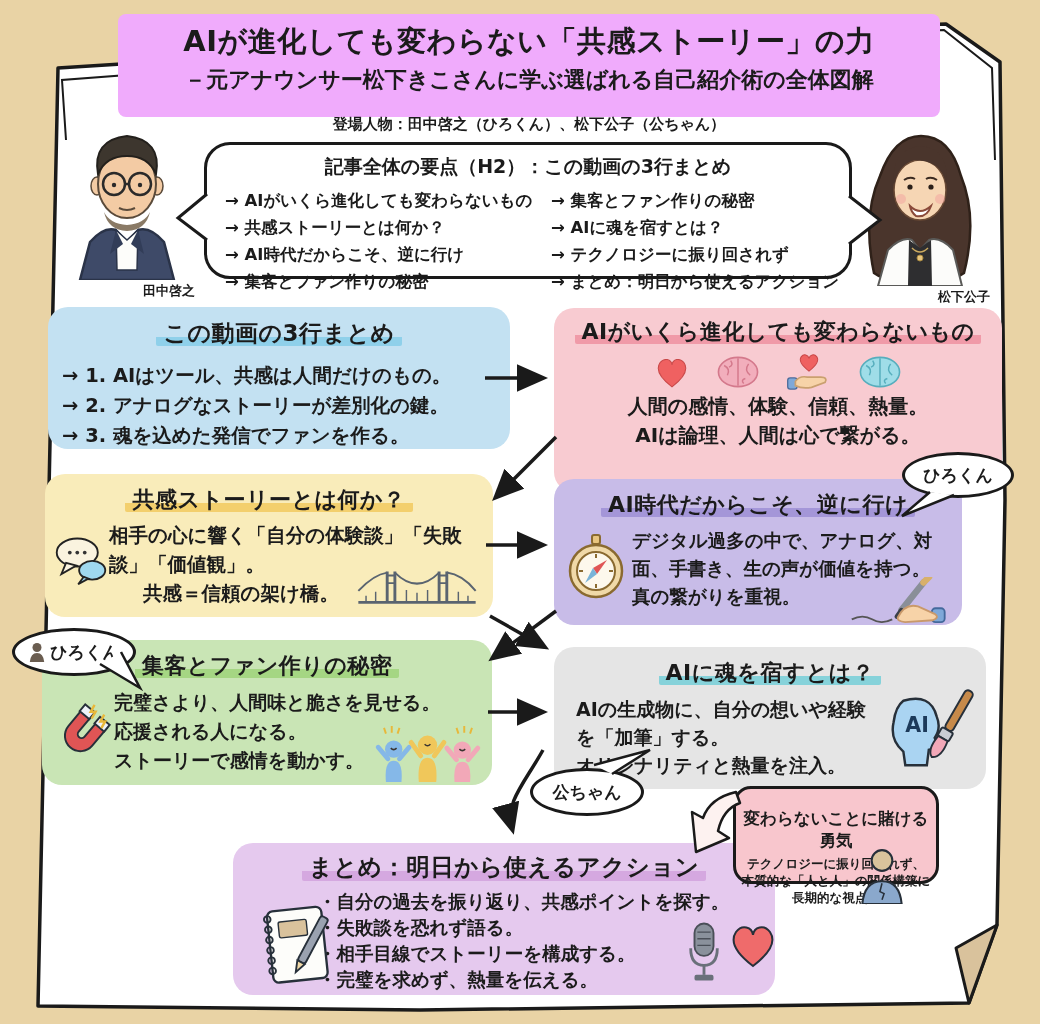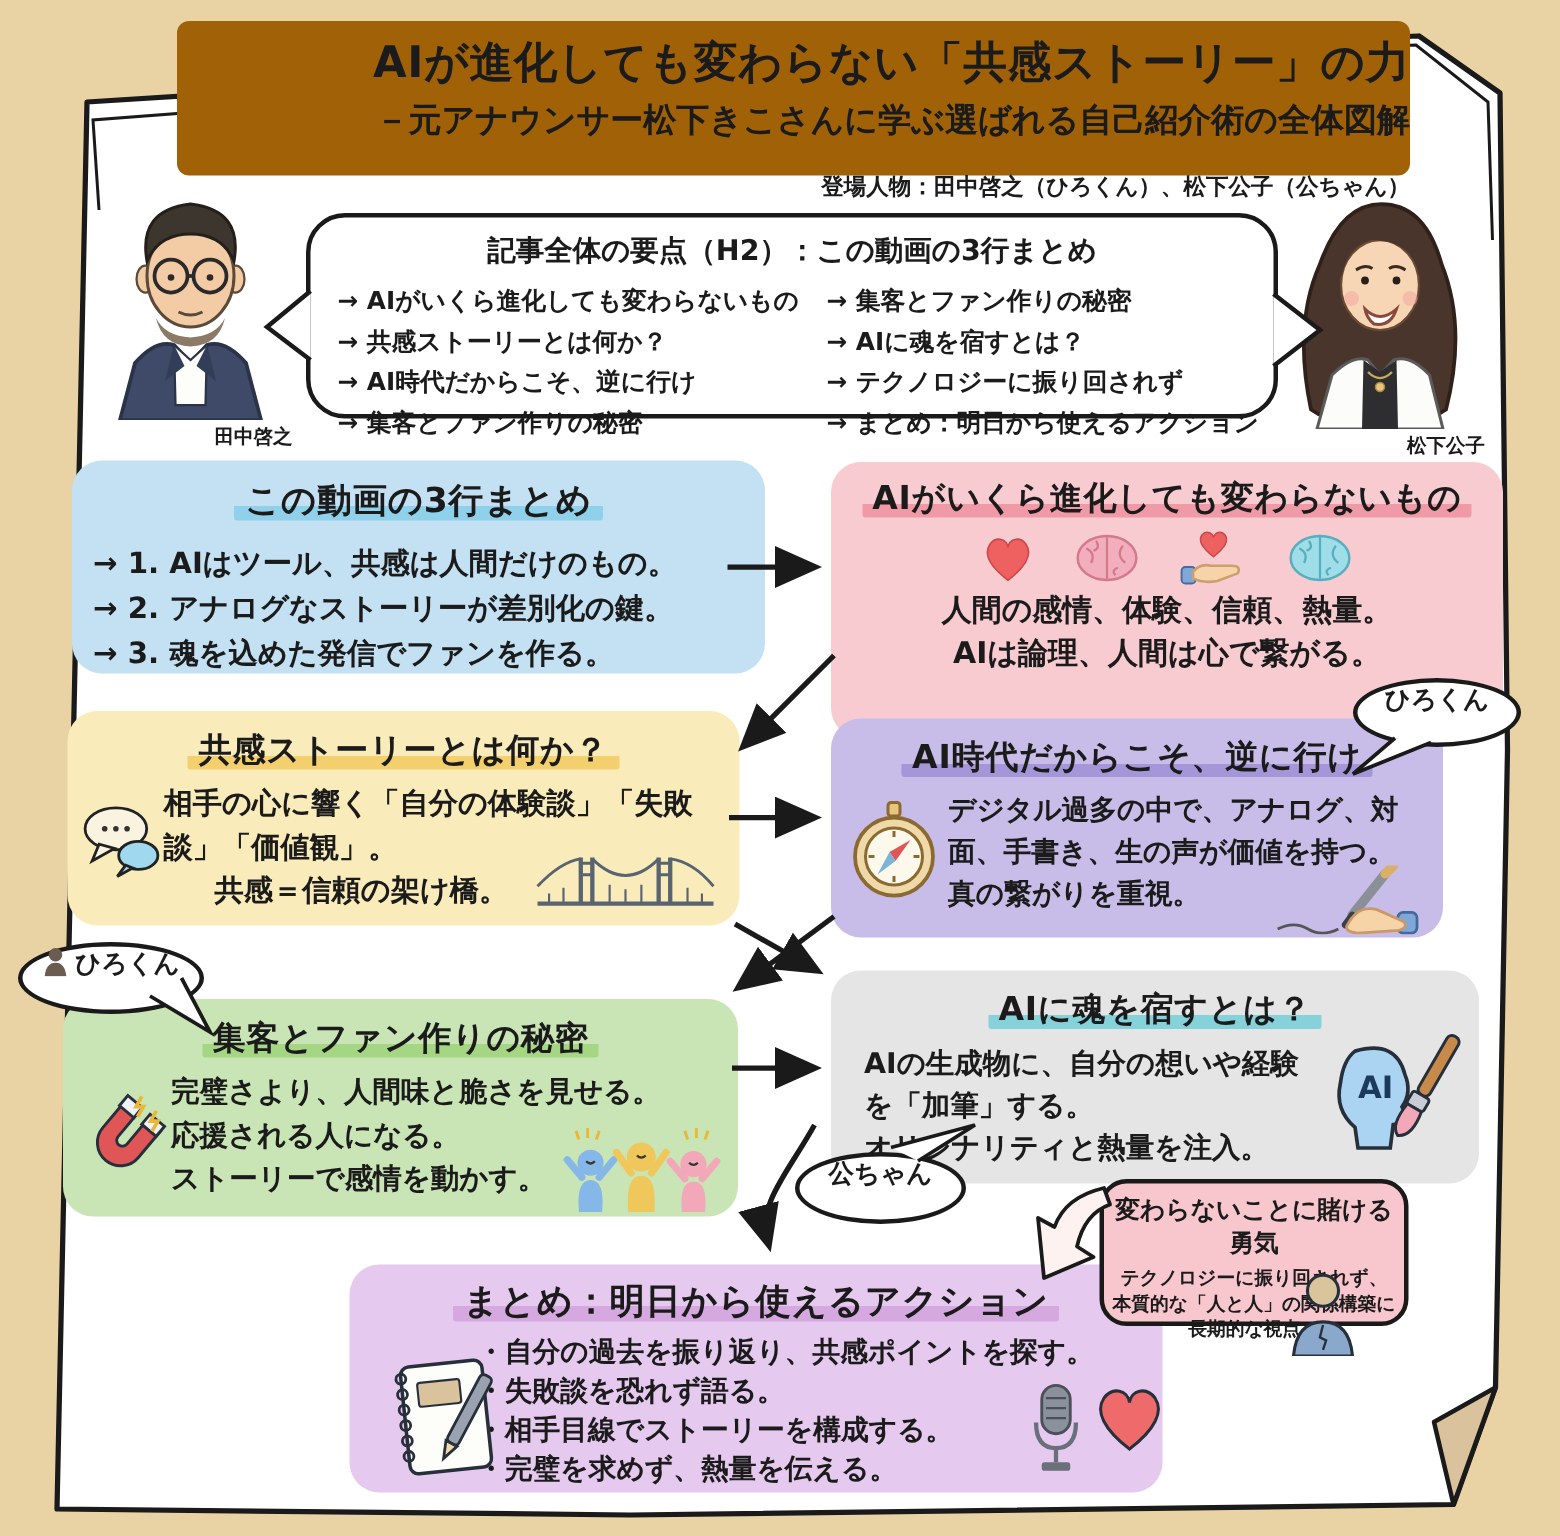--- a/index.html
+++ b/index.html
@@ -12,36 +12,36 @@
   .hl{padding:0 7px;border-radius:2px}
   .hl-blue{background:linear-gradient(to top,#8fd0ea 36%,transparent 36%)}
   .hl-pink{background:linear-gradient(to top,#f09aa8 36%,transparent 36%)}
   .hl-yellow{background:linear-gradient(to top,#f3cf6d 36%,transparent 36%)}
   .hl-purple{background:linear-gradient(to top,#a496d8 36%,transparent 36%)}
   .hl-green{background:linear-gradient(to top,#a5d683 36%,transparent 36%)}
   .hl-cyan{background:linear-gradient(to top,#86d2da 36%,transparent 36%)}
   .hl-violet{background:linear-gradient(to top,#d5a8e0 36%,transparent 36%)}
   .lines{position:absolute;line-height:29px;font-size:19.5px}
   .oval{position:absolute;background:#fff;border:3px solid #1a1a1a;border-radius:50%;
-        display:flex;align-items:flex-start;justify-content:center;font-size:17px;z-index:5}
+        display:flex;align-items:center;justify-content:center;font-size:17px;z-index:5}
   .namelabel{position:absolute;text-align:right;font-size:13px;z-index:3}
   .icon{position:absolute;z-index:3}
   svg{display:block}
 </style>
 </head>
 <body>
 
 <svg class="abs" width="1040" height="1024" viewBox="0 0 1040 1024" style="left:0;top:0;z-index:1">
   <path d="M58,68 L500,40 L946,24 L1000,62 L1005,500 L997,925 L969,1003 L420,1010 L38,1006 Z" fill="#ffffff" stroke="#1a1a1a" stroke-width="3.5" stroke-linejoin="round"></path>
   <path d="M997,925 L956,948 L969,1003 Z" fill="#d9c29c" stroke="#1a1a1a" stroke-width="3" stroke-linejoin="round"></path>
   <path d="M66,140 L62,80 L180,71" fill="none" stroke="#1a1a1a" stroke-width="2"></path>
   <path d="M860,33 L944,30 L992,68 L995,160" fill="none" stroke="#1a1a1a" stroke-width="2"></path>
 </svg>
 
-<div class="abs" style="left:118px;top:14px;width:822px;height:103px;background:#a16207;border-radius:8px;z-index:2;text-align:right;padding-top:8px">
+<div class="abs" style="left:118px;top:14px;width:822px;height:103px;background:#f0abfc;border-radius:8px;z-index:2;text-align:center;padding-top:8px">
   <div style="font-size:29px;letter-spacing:0.5px">AIが進化しても変わらない「共感ストーリー」の力</div>
   <div style="font-size:22px;margin-top:3px">－元アナウンサー松下きこさんに学ぶ選ばれる自己紹介術の全体図解</div>
   <div style="font-size:15px;margin-top:20px">登場人物：田中啓之（ひろくん）、松下公子（公ちゃん）</div>
 </div>
 
 <div class="icon" style="left:60px;top:122px;width:135px;height:158px">
   <svg width="135" height="158" viewBox="0 0 135 158">
     <path d="M20 158 L30 120 Q44 104 56 108 L67 120 L78 108 Q90 104 104 120 L114 158 Z" fill="#3e4a68" stroke="#2a3348" stroke-width="2.5"></path>
     <path d="M56 108 L67 118 L78 108 L77 148 L57 148 Z" fill="#fdfdfa" stroke="#2a3348" stroke-width="1.5"></path>
     <path d="M56 108 L50 132 L63 122 Z" fill="#323d58"></path>
@@ -196,21 +196,21 @@
       <path d="M8 46 Q20 40 30 46 T52 46" stroke="#555" stroke-width="2" fill="none"></path>
       <path d="M62 36 L86 6" stroke="#8a8f98" stroke-width="7" stroke-linecap="round"></path>
       <path d="M86 6 L92 0" stroke="#d8b06a" stroke-width="7" stroke-linecap="round"></path>
       <path d="M62 36 L57 43" stroke="#3a3f48" stroke-width="5" stroke-linecap="round"></path>
       <rect x="95" y="34" width="14" height="15" rx="4" fill="#7fa8d8" stroke="#44699c" stroke-width="2"></rect>
       <path d="M58 44 Q66 28 80 32 L98 40 Q104 44 96 47 L66 49 Q57 48 58 44 Z" fill="#f7d3a8" stroke="#c9996a" stroke-width="2"></path>
     </svg>
   </span>
 </div>
 
-<div class="card" style="left:42px;top:666px;width:450px;height:145px;background:#c9e5b5">
+<div class="card" style="left:42px;top:640px;width:450px;height:145px;background:#c9e5b5">
   <div class="card-title">
     <span class="hl hl-green">集客とファン作りの秘密</span>
   </div>
   <span class="icon" style="left:10px;top:60px">
     <svg width="60" height="68" viewBox="0 0 62 68">
       <g transform="rotate(40 30 35)">
         <path d="M14 12 V36 A16 16 0 0 0 46 36 V12 H34 V34 A4 4 0 0 1 26 34 V12 Z" fill="#e05555" stroke="#27303a" stroke-width="2"></path>
         <rect x="13" y="8" width="13" height="9" fill="#eef2f8" stroke="#27303a" stroke-width="2"></rect>
         <rect x="33" y="8" width="13" height="9" fill="#eef2f8" stroke="#27303a" stroke-width="2"></rect>
       </g>
@@ -300,21 +300,21 @@
     </svg>
   </span>
   <span class="icon" style="left:494px;top:78px">
     <svg width="52" height="48" viewBox="0 0 50 48">
         <path d="M25 45 C8 32 2 20 8 11 C14 3 24 6 25 14 C26 6 36 3 42 11 C48 20 42 32 25 45 Z" fill="#ef6b6b" stroke="#27303a" stroke-width="2"></path>
       </svg>
   </span>
 </div>
 
 <div class="abs" style="left:733px;top:786px;width:206px;height:98px;background:#f8c6cd;border:3px solid #1a1a1a;border-radius:18px;z-index:4;text-align:center">
-  <div style="font-size:16.5px;margin-top:7px">変わらないことに賭ける勇気</div>
+  <div style="font-size:16.5px;margin-top:19px">変わらないことに賭ける勇気</div>
   <div style="font-size:12.5px;line-height:17px;margin-top:3px">
     <div>テクノロジーに振り回されず、</div>
     <div>本質的な「人と人」の関係構築に</div>
     <div>長期的な視点。</div>
   </div>
 </div>
 <span class="icon" style="left:856px;top:846px;z-index:6">
   <svg width="52" height="58" viewBox="0 0 50 56">
     <circle cx="25" cy="14" r="10" fill="#d9c49c" stroke="#27303a" stroke-width="2"></circle>
     <path d="M6 56 Q8 34 25 34 Q42 34 44 56 Z" fill="#8aa8cc" stroke="#27303a" stroke-width="2"></path>

